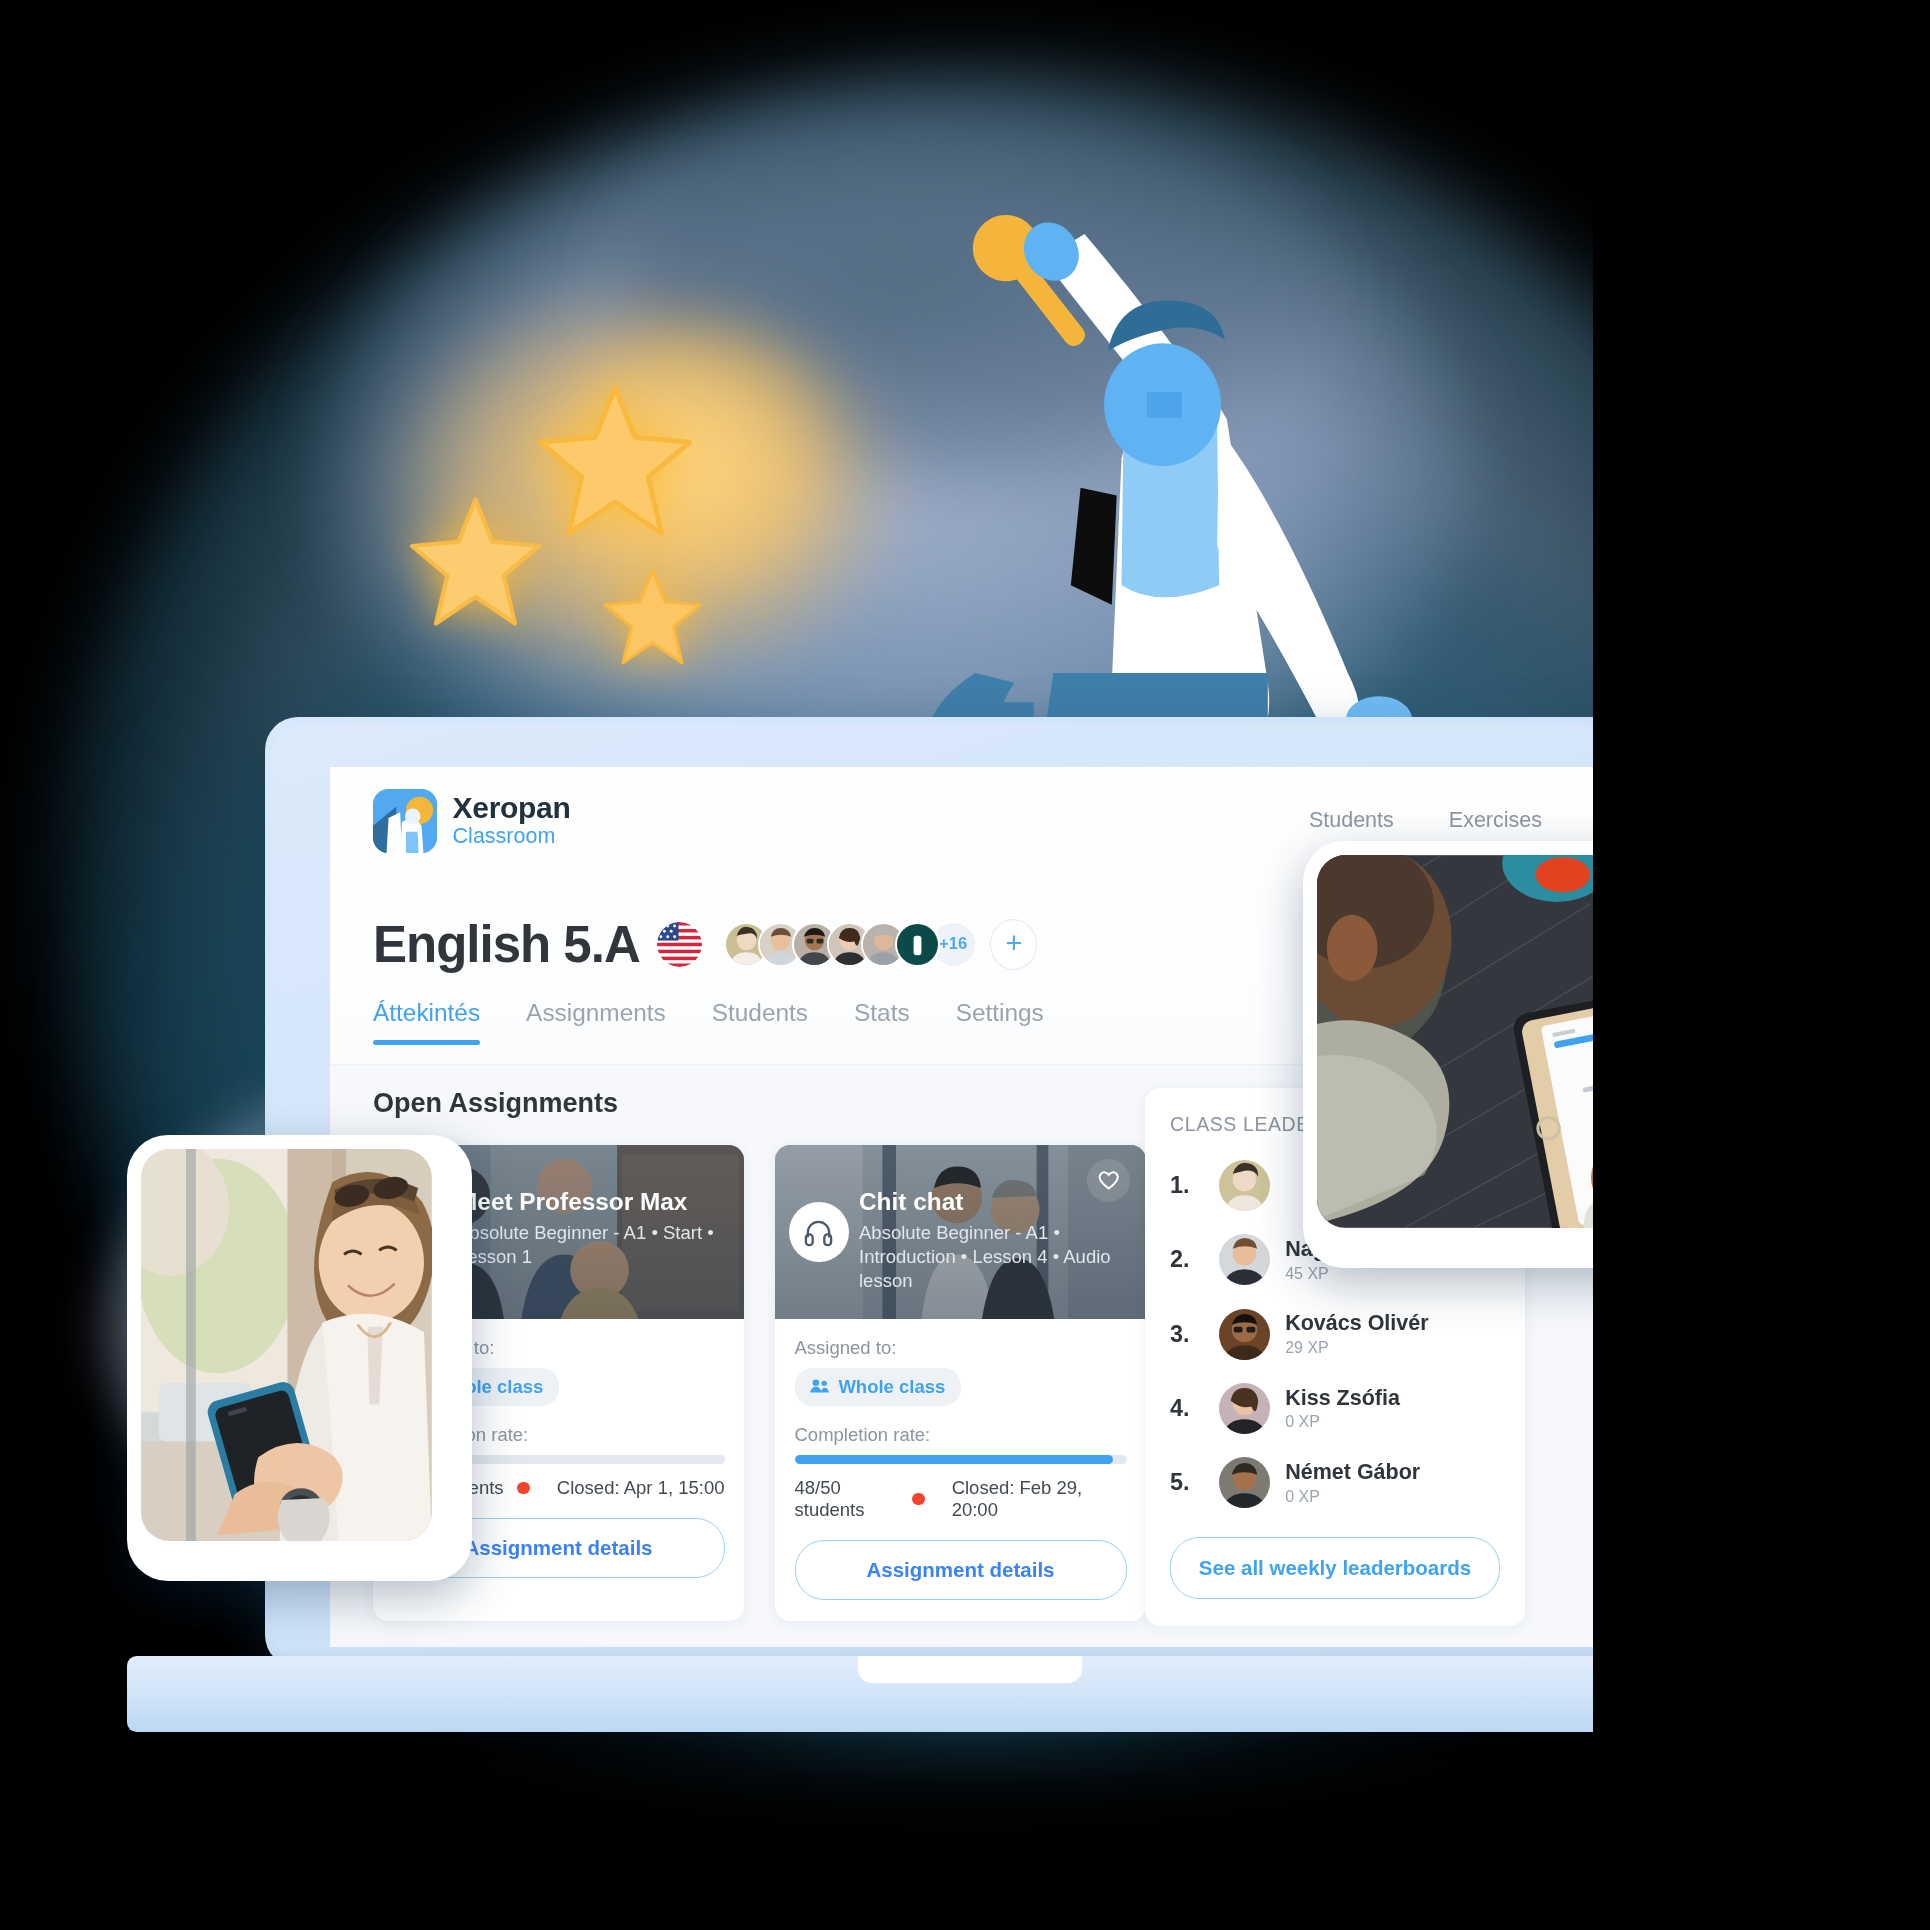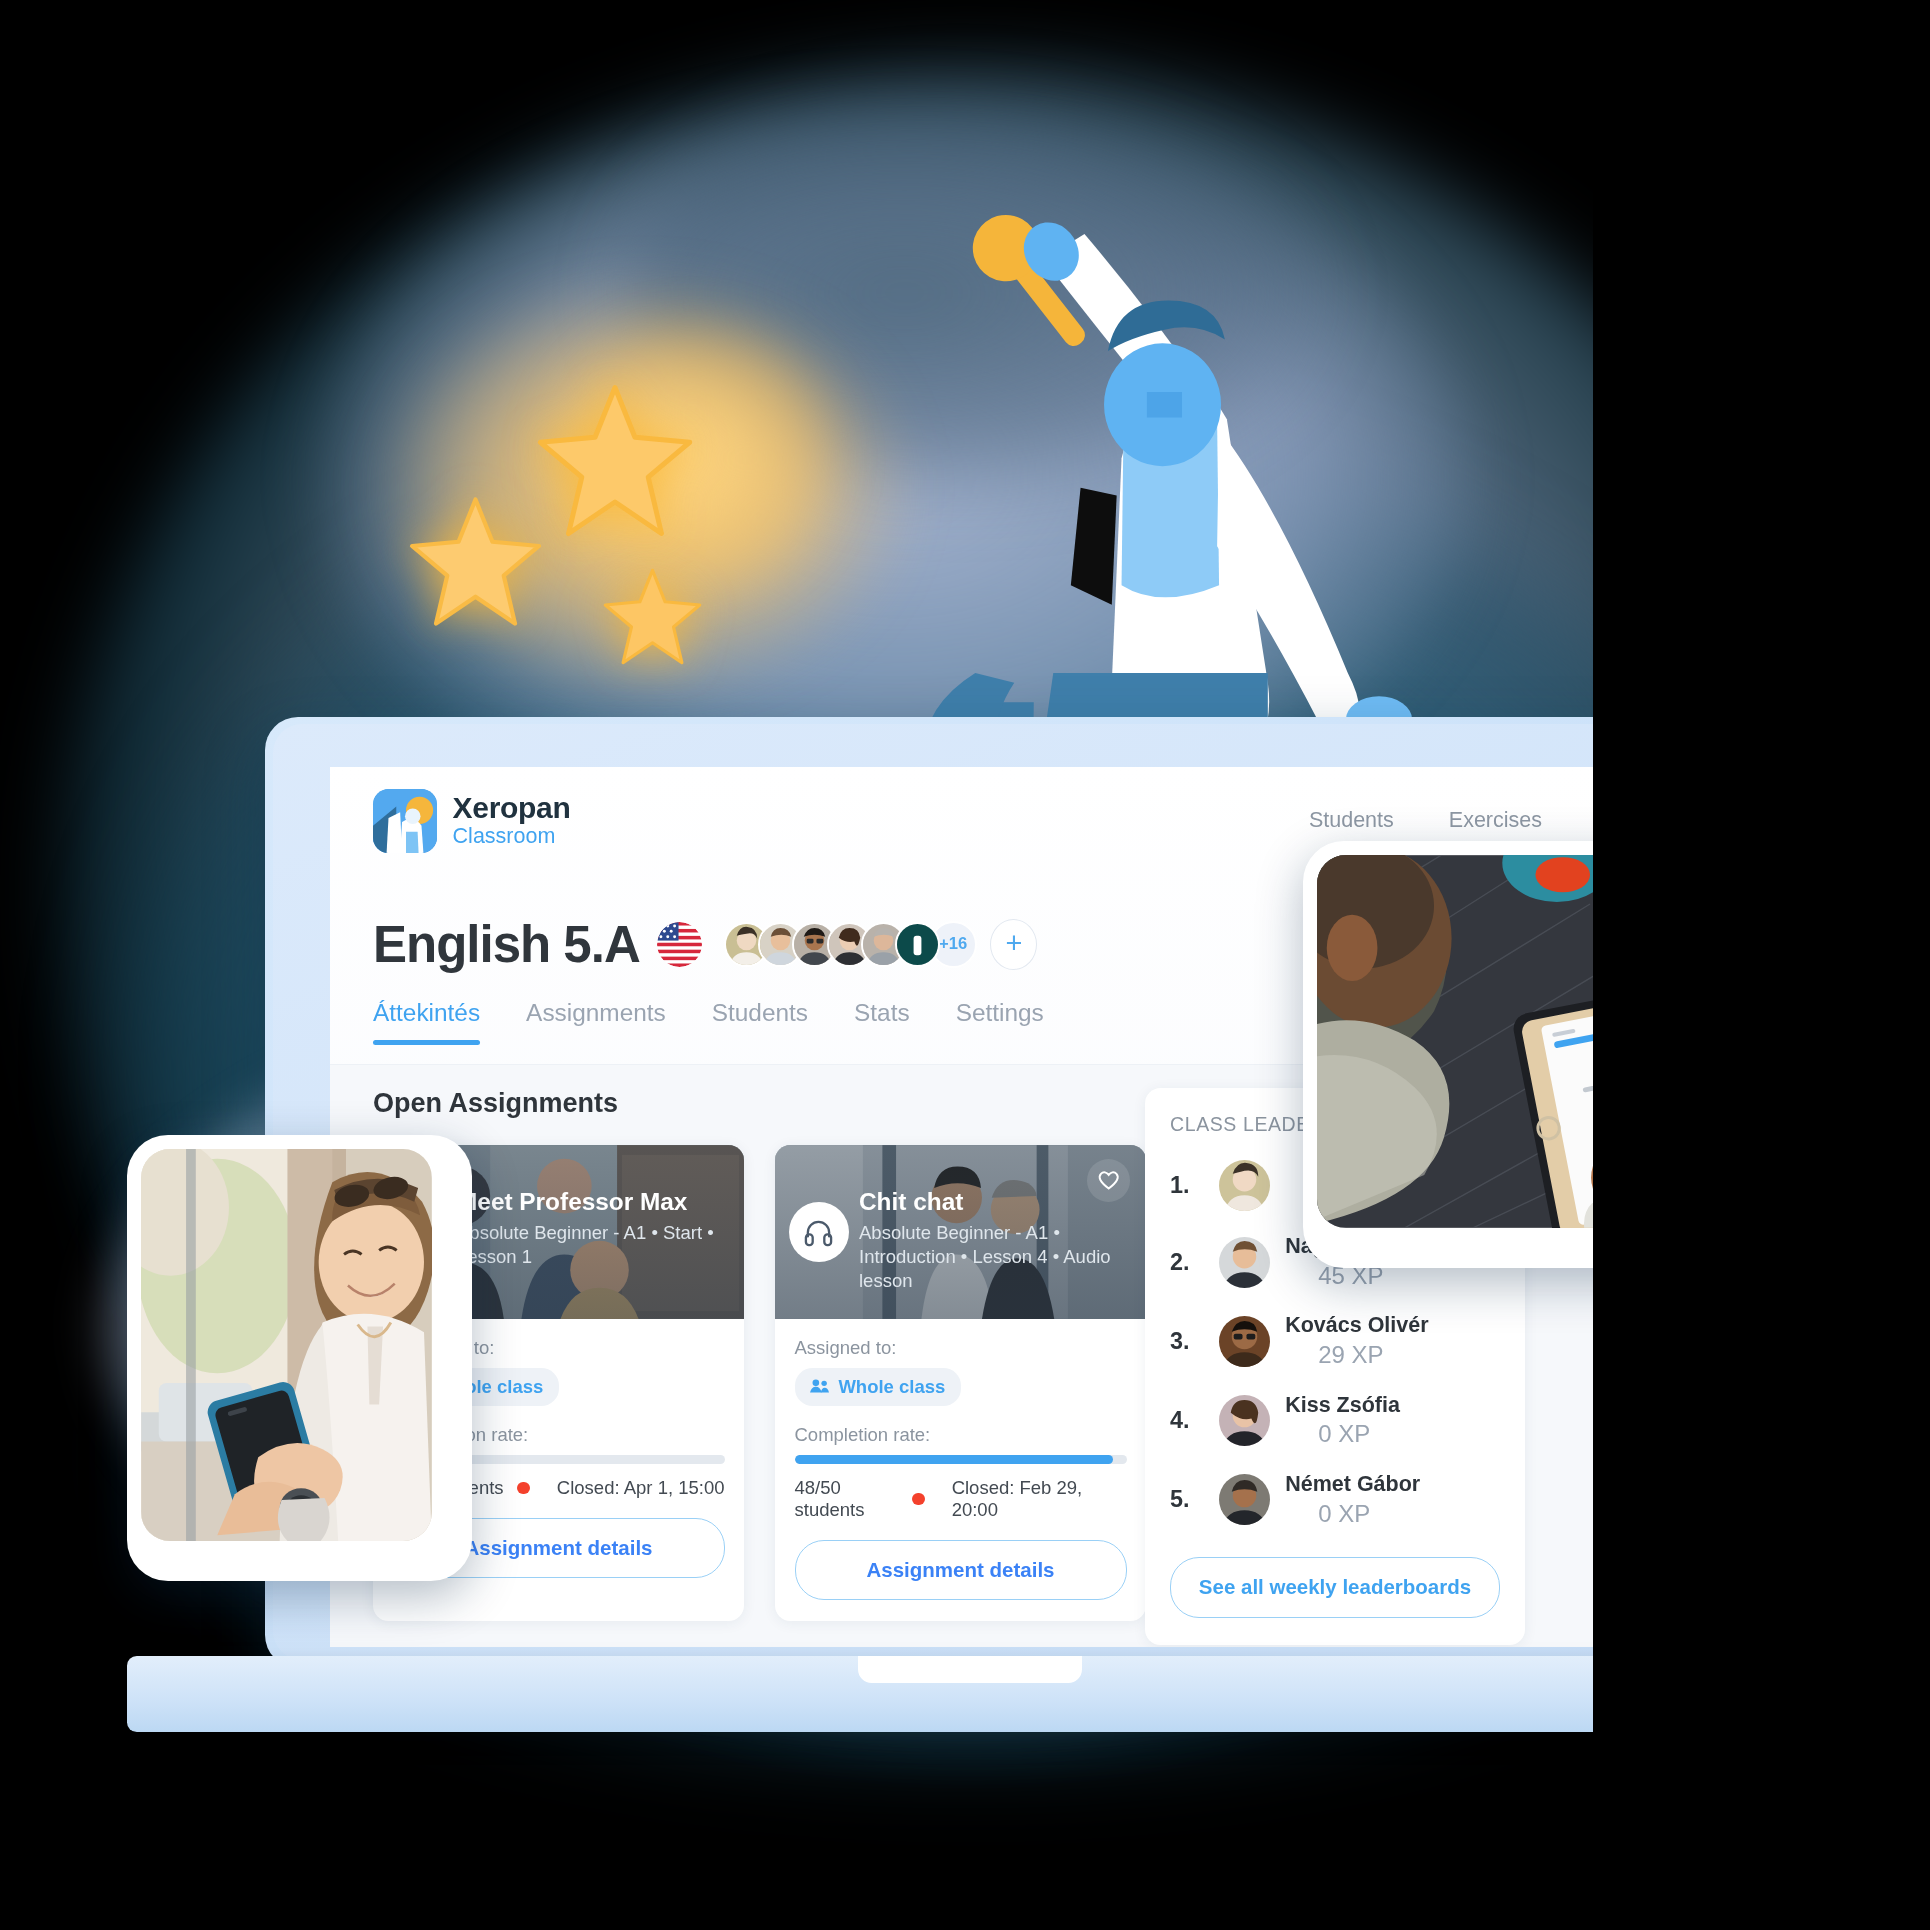--- a/index.html
+++ b/index.html
@@ -113,21 +113,21 @@
      padding:16.6px 0;border:1.5px solid #9ad0f6;border-radius:29px;color:#3b82f6;font-size:20.5px;font-weight:700;background:#fff;}
 
   
   .lb{position:absolute;left:815px;top:23.4px;width:380px;background:#fff;border-radius:15.6px;
      box-shadow:0 2px 13.7px rgba(30,60,90,.07);padding:25px 25px 27px;box-sizing:border-box;}
   .lb-title{font-size:19.5px;color:#8b949f;letter-spacing:0.6px;}
   .lb-row{display:flex;align-items:center;gap:15.6px;margin-top:23.4px;}
   .lb-rank{font-size:23.4px;font-weight:700;color:#2f353b;width:33px;flex:none;}
   .lb-av{width:51px;height:51px;border-radius:50%;overflow:hidden;flex:none;position:relative;}
   .lb-name{font-size:21.5px;font-weight:700;color:#2f353b;line-height:1.2;}
-  .lb-xp{font-size:24px;color:#9aa4b1;margin-top:2px;margin-left:33px;}
+  .lb-xp{font-size:16px;color:#9aa4b1;margin-top:2px;}
   .lb-btn{margin-top:29px;display:block;text-align:center;padding:17.6px 0;border:1.5px solid #9ad0f6;
      border-radius:29px;color:#3fa3f0;font-size:20.5px;font-weight:700;}
 
   
   .photo-card{position:absolute;background:#fff;border-radius:41px;padding:13.7px;
      box-shadow:0 15.6px 47px rgba(10,40,70,.30);}
   .photo-card .inner{border-radius:29px;overflow:hidden;position:relative;}
   .pc-left{left:127px;top:1135px;width:318px;height:419px;}
   .pc-left .inner{width:291px;height:392px;}
   .pc-right{left:1303px;top:841px;width:538px;height:400px;}

